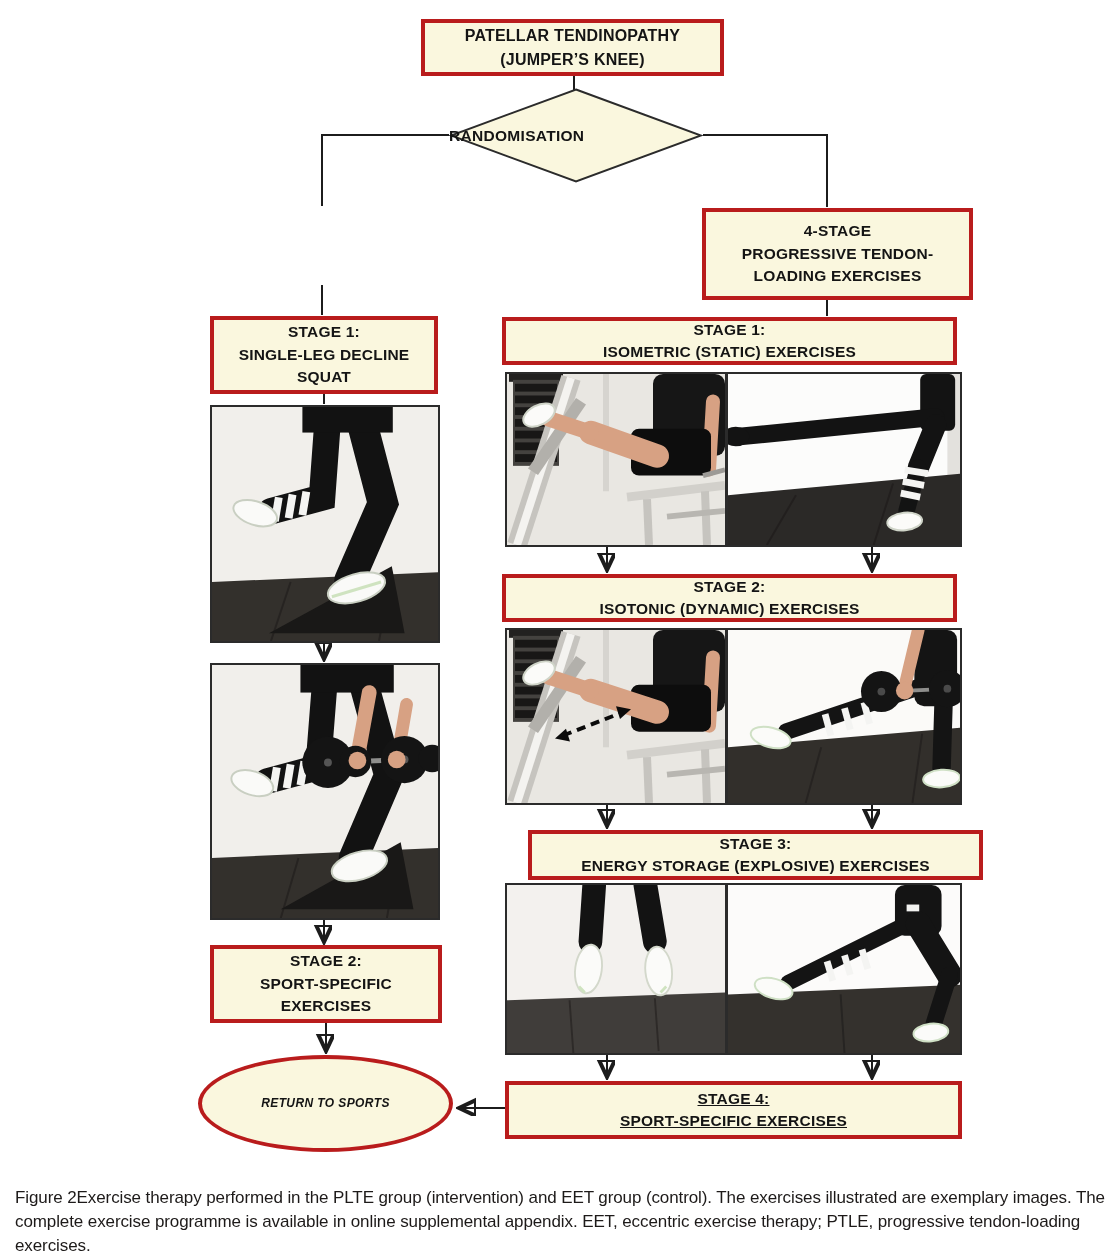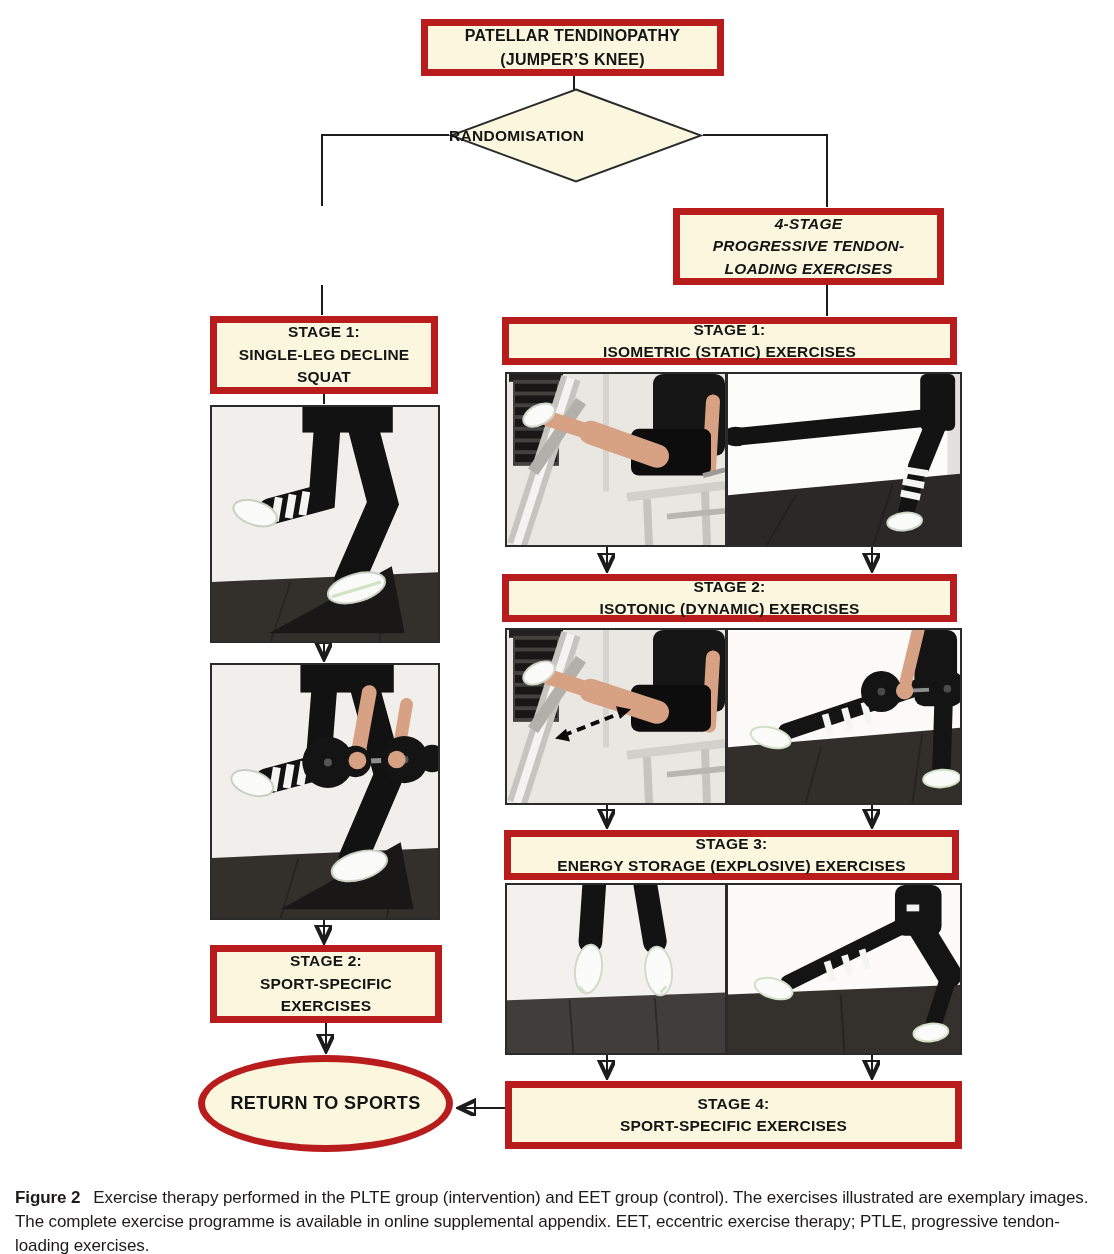--- a/index.html
+++ b/index.html
@@ -4,47 +4,47 @@
 <style>
   html,body{margin:0;padding:0;background:#ffffff;}
   .page{
     position:relative;width:1114px;height:1254px;background:#ffffff;
     font-family:"Liberation Sans",sans-serif;color:#161616;overflow:hidden;
   }
   .connectors{position:absolute;left:0;top:0;pointer-events:none;}
   .connectors path{stroke:#1c1c1c;stroke-width:2;fill:none;}
   .node{
     position:absolute;box-sizing:border-box;
-    background:#faf7de;border:7px solid #b91c1c;
+    background:#faf7de;border:4px solid #b91c1c;
     display:flex;align-items:center;justify-content:center;
     text-align:center;font-weight:700;color:#141414;
     white-space:pre-line;font-size:15.5px;line-height:1.45;letter-spacing:.2px;
   }
   .node.big{font-size:16px;}
-  .ellipse{border-radius:50%;font-size:18px;letter-spacing:.4px;}
+  .ellipse{border-radius:50%;font-size:12px;letter-spacing:.4px;font-style:italic;}
   .diamond-wrap{position:absolute;display:flex;align-items:center;}
   .diamond-wrap svg{position:absolute;left:0;top:0;}
   .diamond-label{position:relative;font-weight:700;font-size:15.5px;letter-spacing:.3px;color:#141414;}
   .photo{
     position:absolute;box-sizing:border-box;border:2px solid #2b2b2b;
     background:#eceae6;overflow:hidden;
   }
   .photo svg{display:block;width:100%;height:100%;}
   .photo-pair{
     position:absolute;box-sizing:border-box;border:2px solid #2b2b2b;
     display:flex;background:#eceae6;
   }
   .photo-cell{position:relative;height:100%;overflow:hidden;box-sizing:border-box;}
   .photo-cell.right{border-left:3px solid #2b2b2b;}
   .photo-cell svg{display:block;width:100%;height:100%;}
   .caption{
     position:absolute;left:15px;top:1186px;width:1090px;
     font-size:17px;line-height:1.42;color:#1d1a19;letter-spacing:-0.1px;
   }
-  .caption .cap-label{font-weight:700;margin-right:13px;}
+  .caption .cap-label{font-weight:400;}
 </style>
 </head>
 <body>
 
 <div class="page">
 
   <svg class="connectors" width="1114" height="1178" viewBox="0 0 1114 1178">
     <defs>
       <marker id="ah" markerWidth="10" markerHeight="10" refX="7.5" refY="4" orient="auto">
         <path d="M0,0 L8.5,4 L0,8 Z" fill="#111" stroke="none"></path>
@@ -134,21 +134,21 @@
         <circle cx="188" cy="96" r="9" fill="#d7a183"></circle>
     </svg>
   </div>
 
   <div class="node" style="left:210px;top:945px;width:232px;height:78px;">STAGE 2:
 SPORT-SPECIFIC
 EXERCISES</div>
 
   <div class="node ellipse" style="left:198px;top:1055px;width:255px;height:97px;">RETURN TO SPORTS</div>
 
-  <div class="node" style="left:673px;top:208px;width:271px;height:77px;font-style:italic;">4-STAGE
+  <div class="node" style="left:702px;top:208px;width:271px;height:92px;">4-STAGE
 PROGRESSIVE TENDON-
 LOADING EXERCISES</div>
 
   <div class="node" style="left:502px;top:317px;width:455px;height:48px;">STAGE 1:
 ISOMETRIC (STATIC) EXERCISES</div>
 
   <div class="photo-pair" style="left:505px;top:372px;width:457px;height:175px;">
     <div class="photo-cell" style="width:218px;">
       <svg viewBox="0 0 218 175" preserveAspectRatio="none">
         <rect width="218" height="175" fill="#e9e7e2"></rect>
@@ -259,21 +259,21 @@
         <path d="M144,64 L232,60" stroke="#8e8e8c" stroke-width="4"></path>
         <circle cx="158" cy="63" r="21" fill="#141414"></circle>
           <circle cx="158" cy="63" r="4" fill="#4a4a4a"></circle>
         <circle cx="226" cy="60" r="19" fill="#141414"></circle>
           <circle cx="226" cy="60" r="4" fill="#4a4a4a"></circle>
         <circle cx="182" cy="62" r="9" fill="#d7a183"></circle>
       </svg>
     </div>
   </div>
 
-  <div class="node" style="left:504px;top:830px;width:455px;height:50px;">STAGE 3:
+  <div class="node" style="left:528px;top:830px;width:455px;height:50px;">STAGE 3:
 ENERGY STORAGE (EXPLOSIVE) EXERCISES</div>
 
   <div class="photo-pair" style="left:505px;top:883px;width:457px;height:172px;">
     <div class="photo-cell" style="width:218px;">
       <svg viewBox="0 0 230 172" preserveAspectRatio="none">
         <rect width="230" height="172" fill="#f3f1ee"></rect>
         <polygon points="0,118 230,110 230,172 0,172" fill="#403d3a"></polygon>
         <path d="M70,172 L66,118" stroke="#2d2a28" stroke-width="2"></path>
         <path d="M160,170 L156,116" stroke="#2d2a28" stroke-width="2"></path>
         <path d="M92,0 L88,58" stroke="#131313" stroke-width="25" fill="none" stroke-linecap="round"></path>
@@ -298,20 +298,20 @@
         <ellipse cx="47" cy="106" rx="20" ry="10" fill="#fbfbf9" stroke="#cfe0c5" stroke-width="2" transform="rotate(16 47 106)"></ellipse>
         <rect x="172" y="0" width="48" height="52" rx="10" fill="#141414"></rect>
         <path d="M196,40 L228,92" stroke="#141414" stroke-width="26" fill="none" stroke-linecap="round"></path>
         <path d="M228,92 L212,142" stroke="#141414" stroke-width="17" fill="none" stroke-linecap="round"></path>
         <ellipse cx="209" cy="151" rx="18" ry="9" fill="#fbfbf9" stroke="#cfe0c5" stroke-width="2" transform="rotate(-6 209 151)"></ellipse>
         <rect x="184" y="20" width="13" height="7" fill="#f2f2f0"></rect>
       </svg>
     </div>
   </div>
 
-  <div class="node" style="left:505px;top:1081px;width:457px;height:68px;">STAGE 4:
+  <div class="node" style="left:505px;top:1081px;width:457px;height:58px;text-decoration:underline;">STAGE 4:
 SPORT-SPECIFIC EXERCISES</div>
 
   <div class="caption">
     <span class="cap-label">Figure 2</span><span>Exercise therapy performed in the PLTE group (intervention) and EET group (control). The exercises illustrated are exemplary images. The complete exercise programme is available in online supplemental appendix. EET, eccentric exercise therapy; PTLE, progressive tendon-loading exercises.</span>
   </div>
 
 </div>
 
 </body></html>

